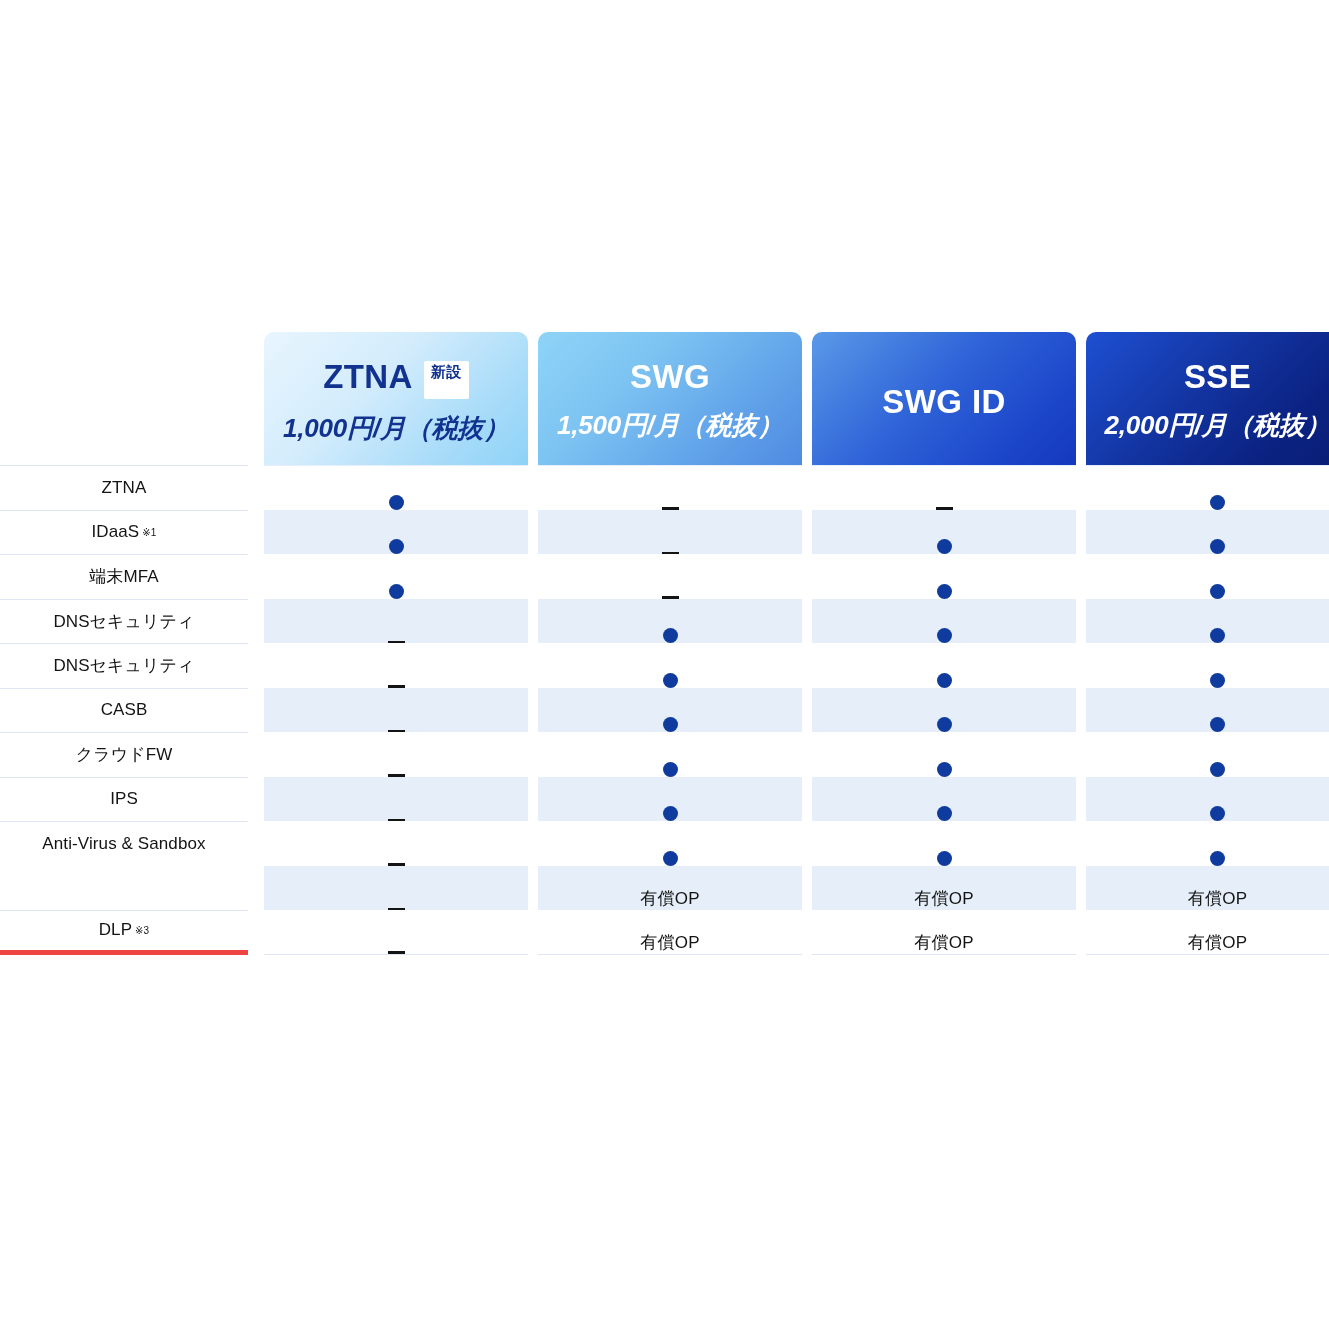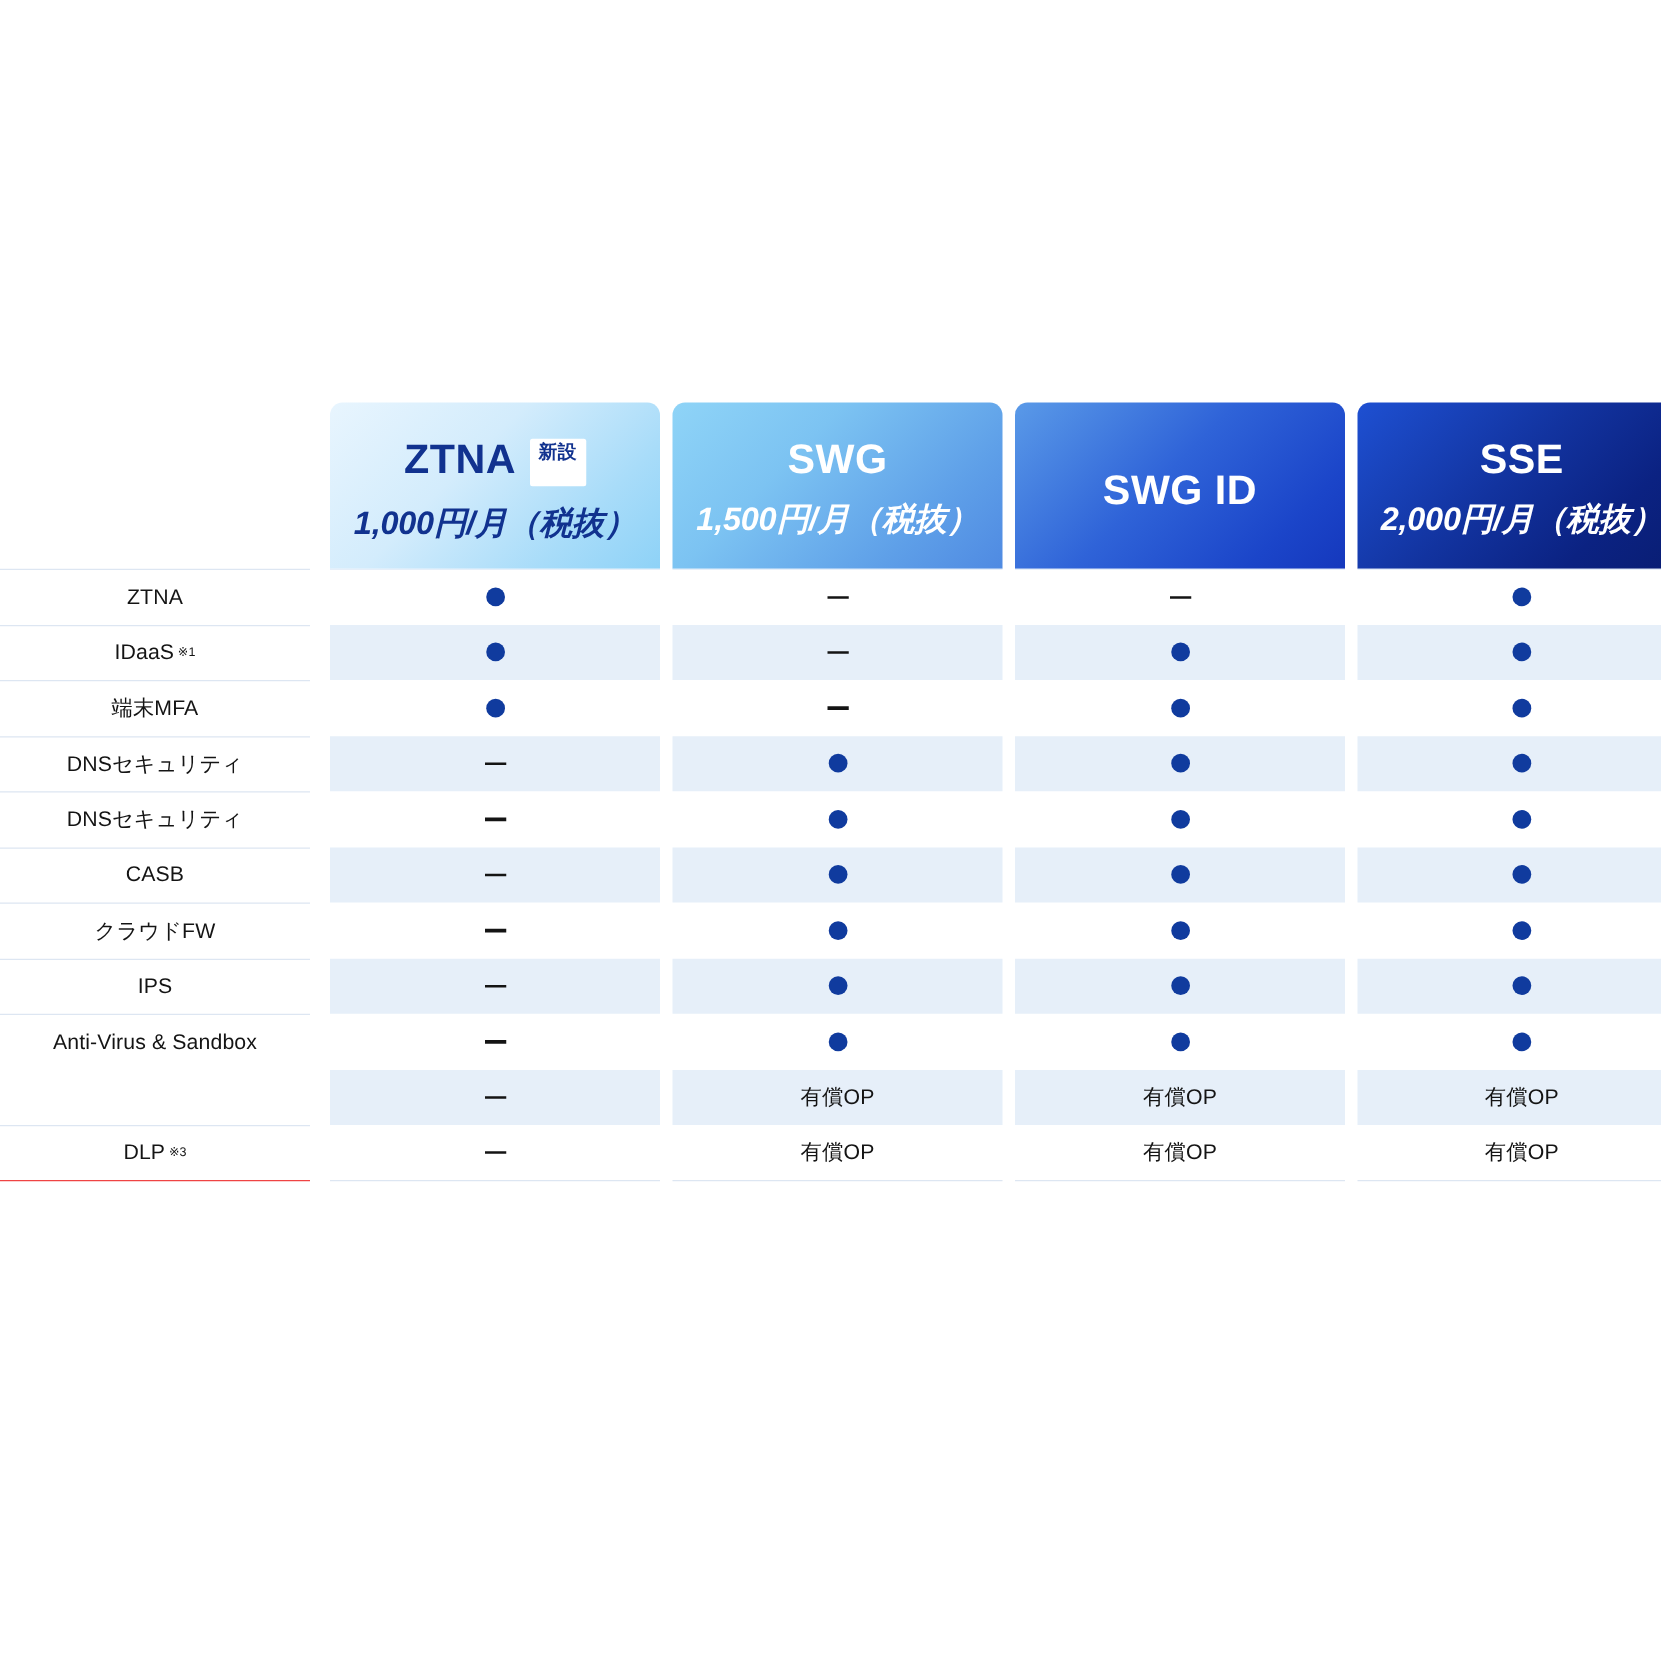--- a/index.html
+++ b/index.html
@@ -18,21 +18,21 @@
   .sheet {
     position: relative;
     width: 1329px;
     height: 1329px;
   }
 
   
   .cmp-table {
     position: absolute;
     left: 0;
-    top: 322px;
+    top: 332px;
     width: 1329px;
     display: grid;
     grid-template-columns: 248px 16px 264px 10px 264px 10px 264px 10px 263px;
     grid-auto-rows: min-content;
   }
 
   
   .hdr-spacer {
     grid-column: 1 / span 2;
     grid-row: 1;
@@ -112,32 +112,32 @@
     align-items: center;
     justify-content: center;
     font-size: 17px;
     font-weight: 400;
     color: #141414;
     border-top: 1px solid #dde6f2;
     box-sizing: border-box;
     letter-spacing: 0.1px;
     white-space: nowrap;
   }
-  .lbl.last { border-bottom: 1px solid #ef4444; }
+  .lbl.last { border-bottom: 5px solid #ef4444; }
   .lbl sup {
     font-size: 10px;
     margin-left: 3px;
     vertical-align: super;
     font-weight: 400;
   }
 
   .cell {
     height: 44.5px;
     display: flex;
-    align-items: center;
+    align-items: flex-end;
     justify-content: center;
     box-sizing: border-box;
     font-size: 17px;
     color: #141414;
   }
   .cell.c1 { grid-column: 3; }
   .cell.c2 { grid-column: 5; }
   .cell.c3 { grid-column: 7; }
   .cell.c4 { grid-column: 9; }
   .cell.shaded { background: #e6eff9; }

